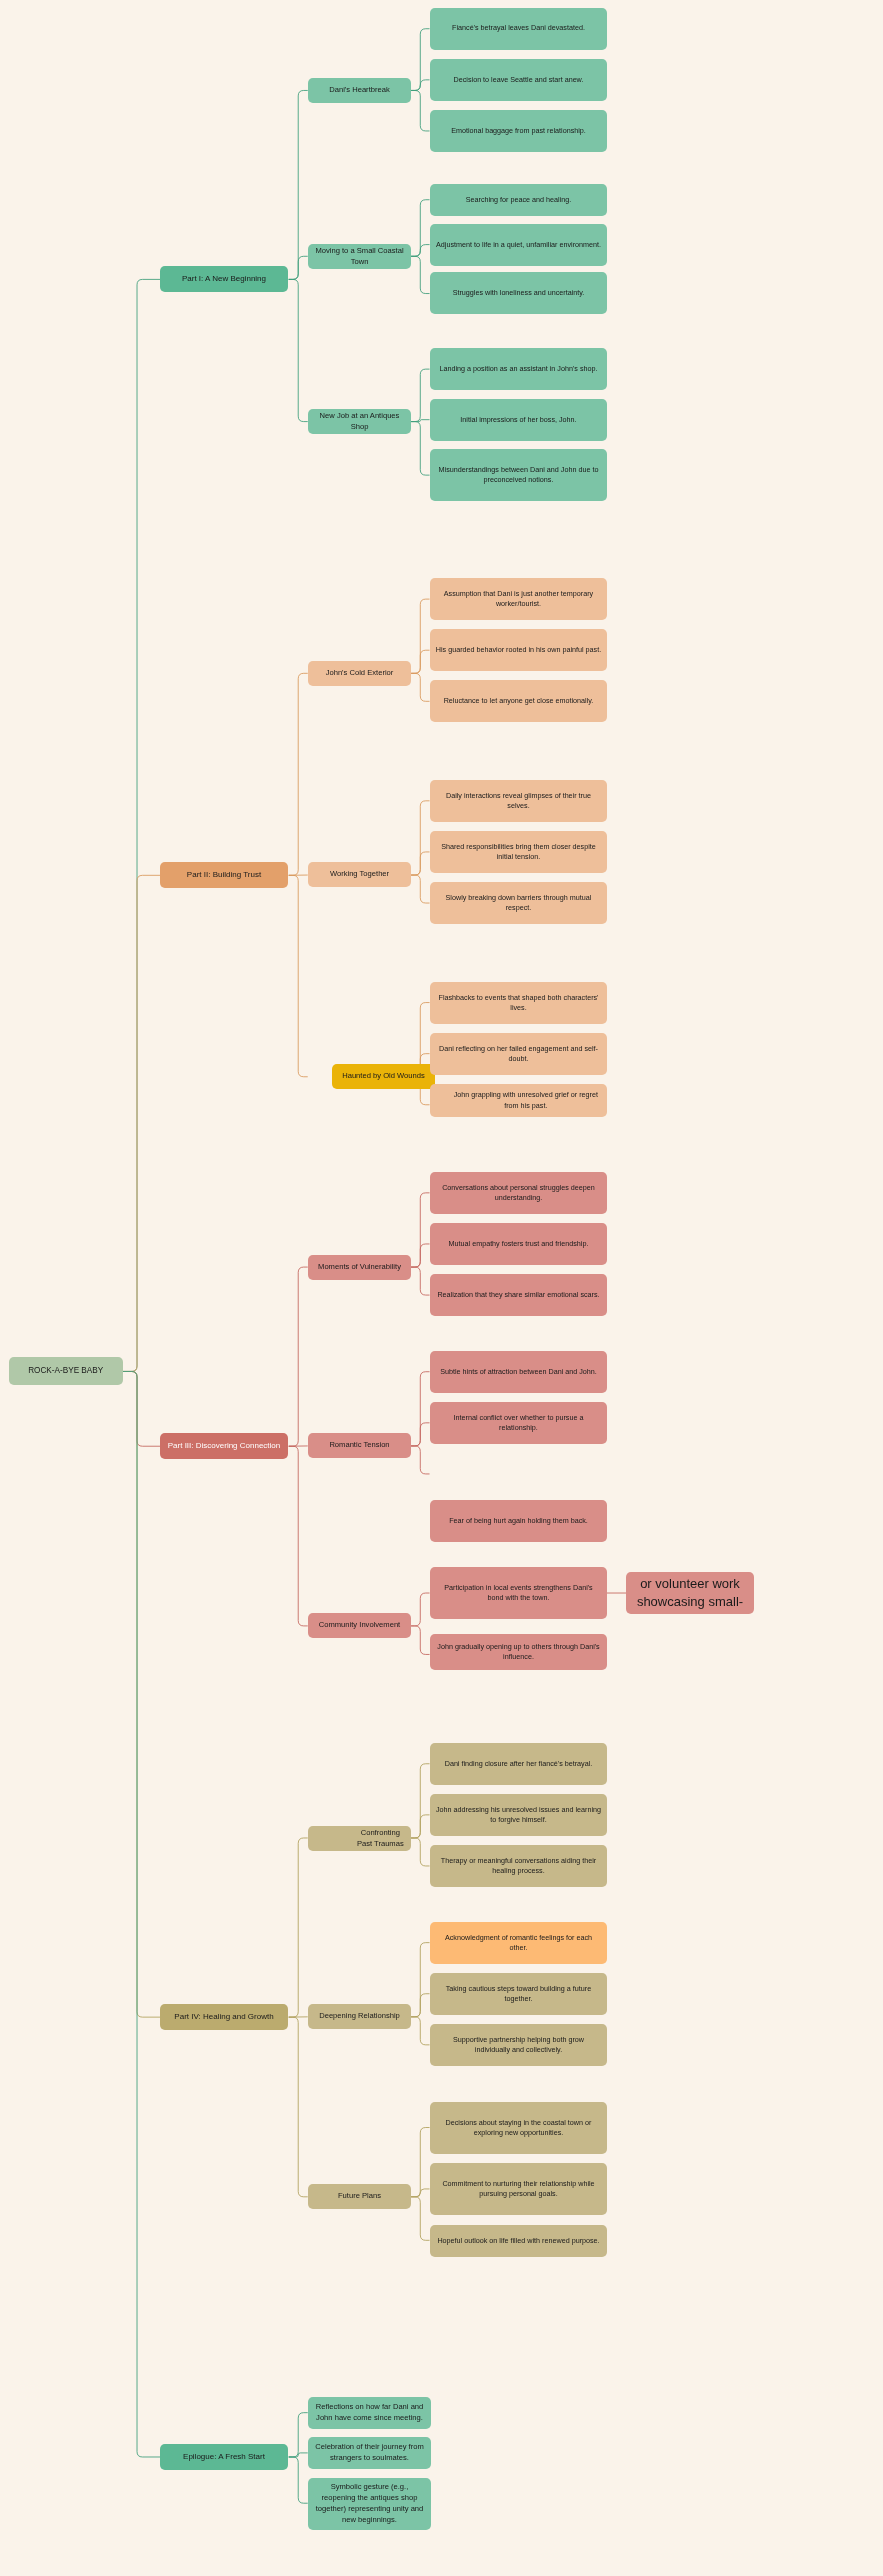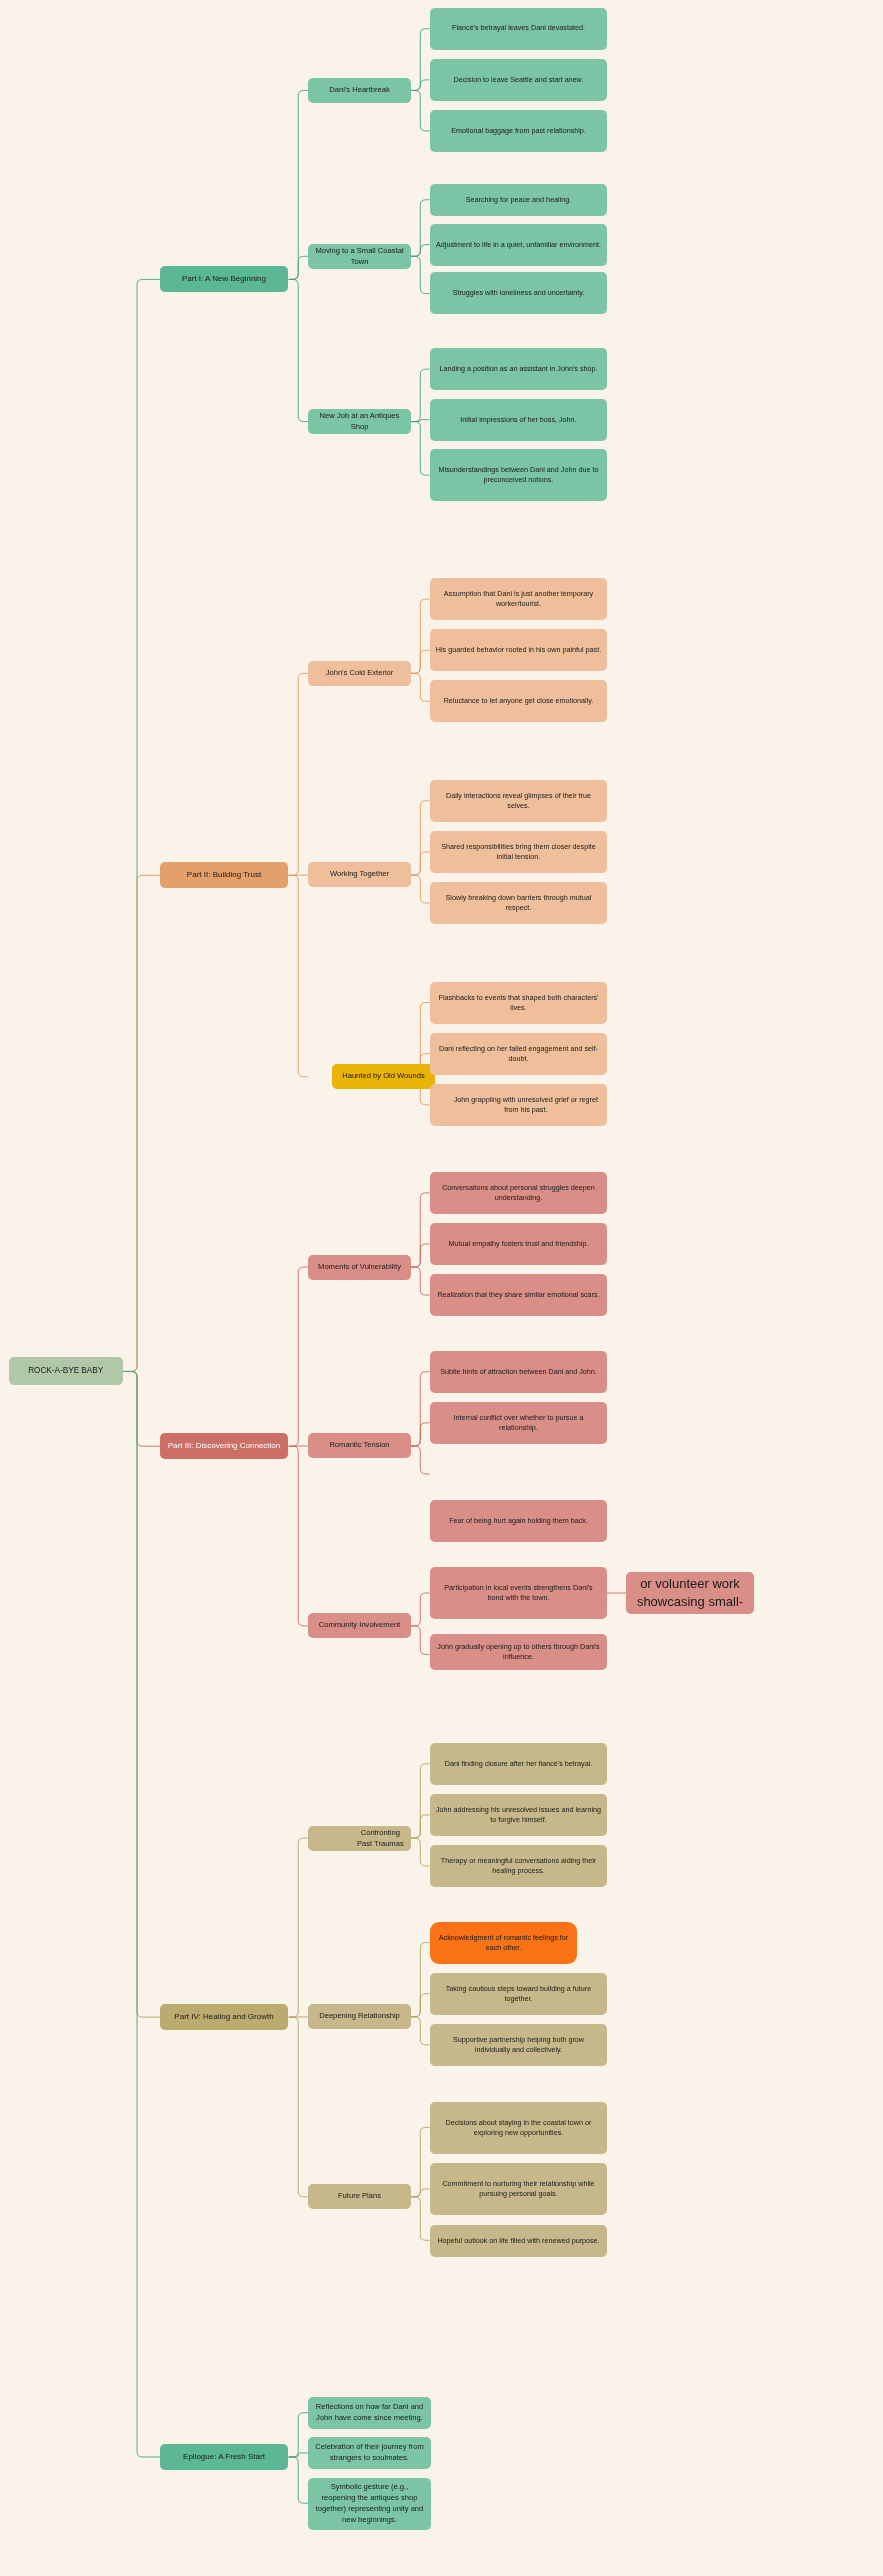--- a/index.html
+++ b/index.html
@@ -183,21 +183,21 @@
     </div>
     <div class="node lvl2" style="left: 308px; top: 1064px; width: 103px; height: 25px; background: #eab308; margin-left: 24px;">
       <span>Haunted by Old Wounds</span>
     </div>
     <div class="node lvl3" style="left: 430px; top: 982px; width: 177px; height: 42px; background: rgb(238, 191, 154);">
       <span>Flashbacks to events that shaped both characters' lives.</span>
     </div>
     <div class="node lvl3" style="left: 430px; top: 1033px; width: 177px; height: 42px; background: rgb(238, 191, 154);">
       <span>Dani reflecting on her failed engagement and self-doubt.</span>
     </div>
-    <div class="node lvl3" style="left: 430px; top: 1084px; width: 177px; height: 42px; background: rgb(238, 191, 154); padding-left: 20px;">
+    <div class="node lvl3" style="left: 430px; top: 1084px; width: 177px; height: 33px; background: rgb(238, 191, 154); padding-left: 20px;">
       <span>John grappling with unresolved grief or regret from his past.</span>
     </div>
     <div class="node lvl1 white-text" style="left: 160px; top: 1433px; width: 128px; height: 25.6px; background: rgb(204, 111, 102);">
       <span>Part III: Discovering Connection</span>
     </div>
     <div class="node lvl2" style="left: 308px; top: 1255px; width: 103px; height: 25px; background: rgb(217, 142, 136);">
       <span>Moments of Vulnerability</span>
     </div>
     <div class="node lvl3" style="left: 430px; top: 1172px; width: 177px; height: 42px; background: rgb(217, 142, 136);">
       <span>Conversations about personal struggles deepen understanding.</span>
@@ -243,21 +243,21 @@
     </div>
     <div class="node lvl3" style="left: 430px; top: 1794px; width: 177px; height: 42px; background: rgb(198, 184, 138);">
       <span>John addressing his unresolved issues and learning to forgive himself.</span>
     </div>
     <div class="node lvl3" style="left: 430px; top: 1845px; width: 177px; height: 42px; background: rgb(198, 184, 138);">
       <span>Therapy or meaningful conversations aiding their healing process.</span>
     </div>
     <div class="node lvl2" style="left: 308px; top: 2004px; width: 103px; height: 25px; background: rgb(198, 184, 138);">
       <span>Deepening Relationship</span>
     </div>
-    <div class="node lvl3" style="left: 430px; top: 1922px; width: 147px; height: 42px; background: #f97316; border-radius: 9px;">
+    <div class="node lvl3" style="left: 430px; top: 1922px; width: 177px; height: 42px; background: #fdba74;">
       <span>Acknowledgment of romantic feelings for each other.</span>
     </div>
     <div class="node lvl3" style="left: 430px; top: 1973px; width: 177px; height: 42px; background: rgb(198, 184, 138);">
       <span>Taking cautious steps toward building a future together.</span>
     </div>
     <div class="node lvl3" style="left: 430px; top: 2024px; width: 177px; height: 42px; background: rgb(198, 184, 138);">
       <span>Supportive partnership helping both grow individually and collectively.</span>
     </div>
     <div class="node lvl2" style="left: 308px; top: 2184px; width: 103px; height: 25px; background: rgb(198, 184, 138);">
       <span>Future Plans</span>

